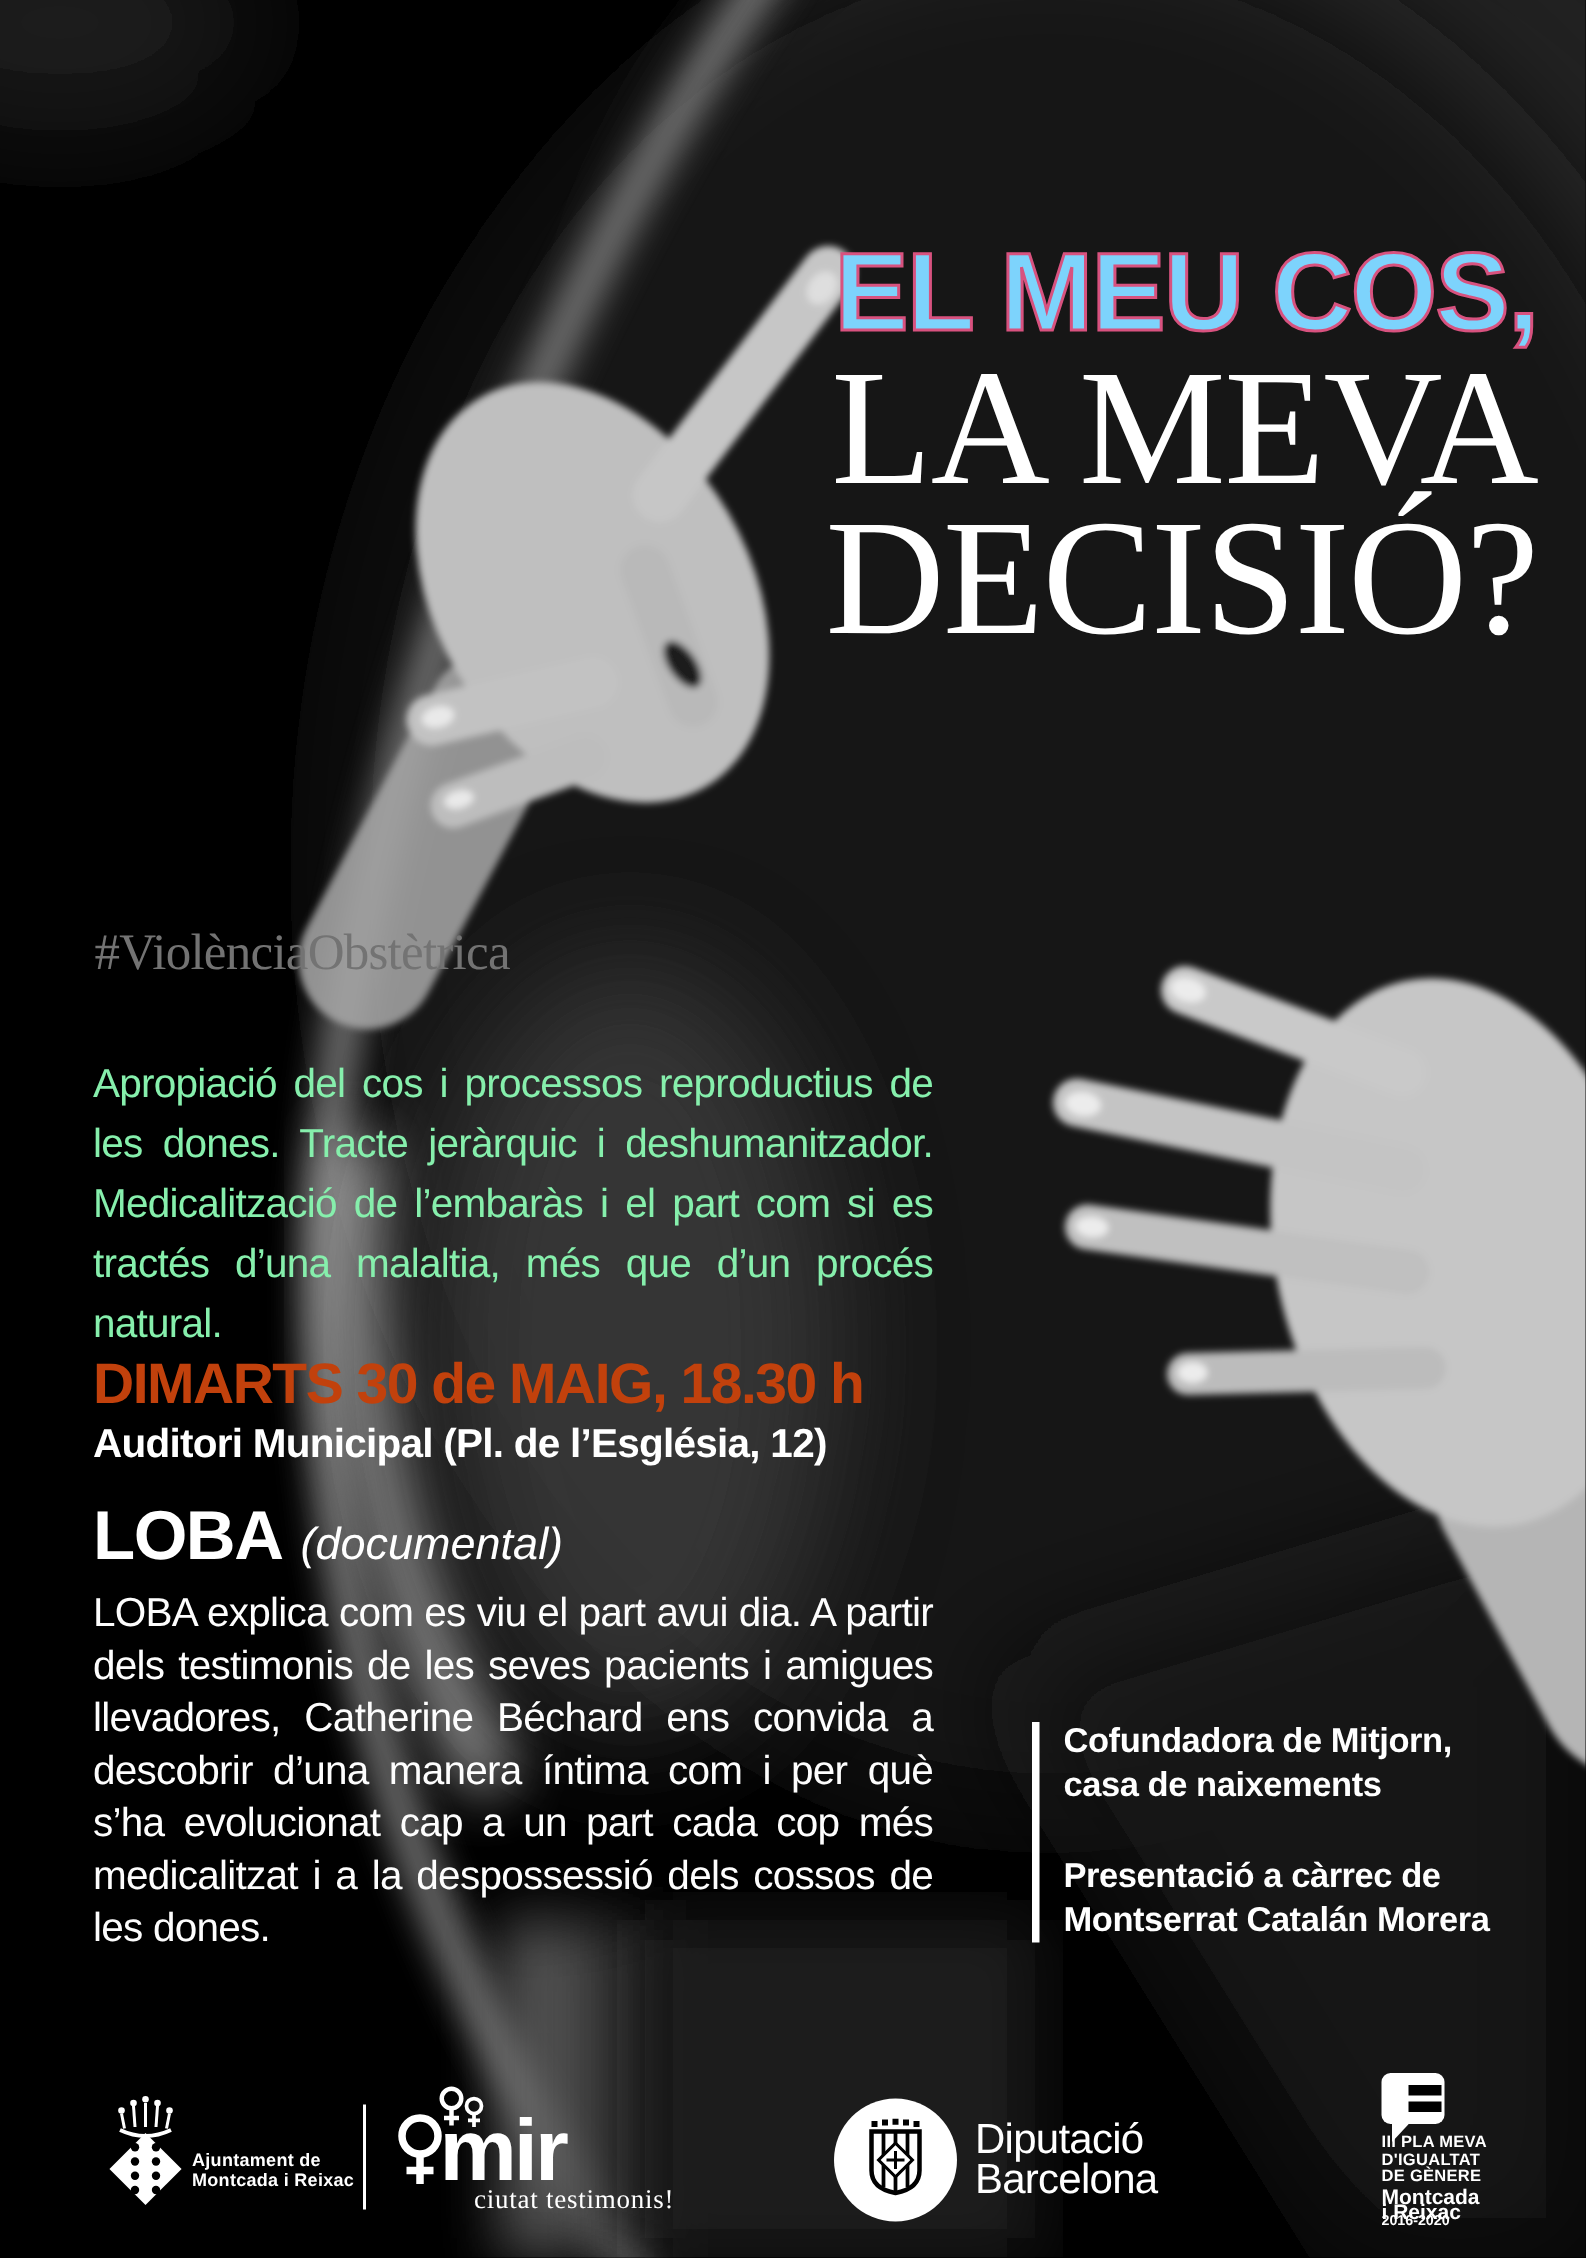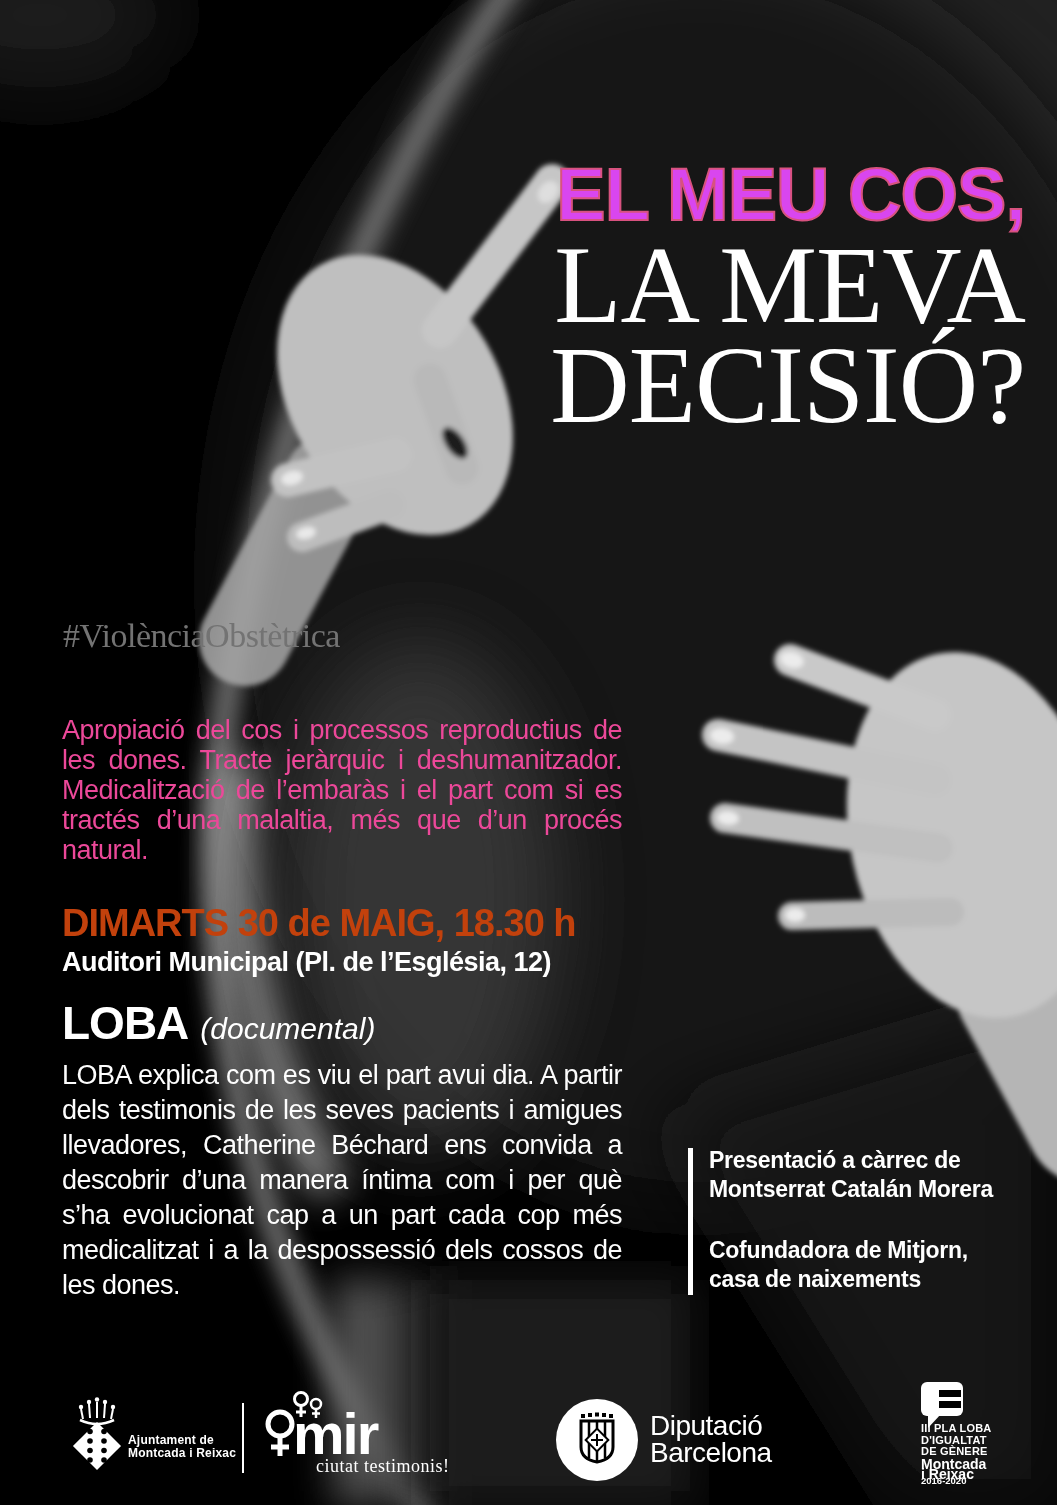--- a/index.html
+++ b/index.html
@@ -12,35 +12,35 @@
     color:#fff;
   }
   #bg{position:absolute;top:0;left:0;z-index:0;}
   .layer{position:absolute;z-index:2;}
 
   
   #title-block{top:155px;right:32px;width:620px;text-align:right;}
   #title-accent{
     font-family:"Liberation Sans",sans-serif;
     font-weight:700;font-size:74px;line-height:80px;
-    letter-spacing:-1px;color:#d946ef;
+    letter-spacing:-1px;color:#7dd3fc;
     -webkit-text-stroke:2px #d8527f;
   }
   .title-serif{
     font-family:"Liberation Serif",serif;
     font-weight:400;font-size:110px;line-height:100px;
     letter-spacing:-1px;color:#fff;white-space:nowrap;
   }
 
   
   #hashtag{top:617px;left:63px;font-family:"Liberation Serif",serif;font-size:34px;letter-spacing:-0.5px;color:#737373;}
   #intro-paragraph{
     top:702px;left:62px;width:560px;
-    font-size:27px;line-height:30px;letter-spacing:-0.5px;
-    text-align:justify;color:#ec4899;margin-top:13px;
+    font-size:27px;line-height:40px;letter-spacing:-0.5px;
+    text-align:justify;color:#86efac;
   }
 
   
   #event-datetime{top:903px;left:62px;font-size:38px;line-height:40px;font-weight:700;letter-spacing:-1px;color:#c2410c;white-space:nowrap;}
   #event-venue{top:947px;left:62px;font-size:27px;line-height:30px;font-weight:700;letter-spacing:-0.5px;}
 
   
   #film-heading{top:999px;left:62px;font-size:46px;line-height:48px;font-weight:700;letter-spacing:-1px;}
   #film-format{font-family:"Liberation Sans",sans-serif;font-weight:400;font-style:italic;font-size:30px;letter-spacing:0;margin-left:12px;}
   #film-synopsis{
@@ -140,26 +140,26 @@
 <div class="layer" id="event-venue">Auditori Municipal (Pl. de l’Església, 12)</div>
 
 <div class="layer" id="film-heading">
   <span>LOBA</span><span id="film-format">(documental)</span>
 </div>
 <div class="layer" id="film-synopsis">LOBA explica com es viu el part avui dia. A partir dels testimonis de les seves pacients i amigues llevadores, Catherine Béchard ens convida a descobrir d’una manera íntima com i per què s’ha evolucionat cap a un part cada cop més medicalitzat i a la despossessió dels cossos de les dones.</div>
 
 <div class="layer" id="presenter-bar"></div>
 <div class="layer" id="presenter-block">
   <p>
+    <span>Cofundadora de Mitjorn,</span><br>
+    <span>casa de naixements</span>
+  </p>
+  <p>
     <span>Presentació a càrrec de</span><br>
     <span>Montserrat Catalán Morera</span>
-  </p>
-  <p>
-    <span>Cofundadora de Mitjorn,</span><br>
-    <span>casa de naixements</span>
   </p>
 </div>
 
 <svg class="layer" style="top:0;left:0;z-index:3;" width="1057" height="1505" viewBox="0 0 1057 1505">
 
   <g>
     <path d="M 80,1420 Q 97,1428 114,1420" stroke="#fff" stroke-width="2.5" fill="none"></path>
     <line x1="81" y1="1409" x2="83" y2="1419" stroke="#fff" stroke-width="2"></line>
     <line x1="89" y1="1404" x2="90" y2="1418" stroke="#fff" stroke-width="2"></line>
     <line x1="97" y1="1402" x2="97" y2="1418" stroke="#fff" stroke-width="2"></line>
@@ -224,21 +224,21 @@
   <span>Montcada i Reixac</span>
 </div>
 <div id="footer-divider"></div>
 <div class="footer-text layer" id="mir-wordmark">mir</div>
 <div class="footer-text layer" id="mir-tagline">ciutat testimonis!</div>
 <div class="footer-text layer" id="diputacio-label">
   <span>Diputació</span><br>
   <span>Barcelona</span>
 </div>
 <div class="footer-text layer" id="pla-label-main">
-  <span>III PLA LOBA</span><br>
+  <span>III PLA MEVA</span><br>
   <span>D'IGUALTAT</span><br>
   <span>DE GÈNERE</span>
 </div>
 <div class="footer-text layer" id="pla-label-sub">
   <span>Montcada</span><br>
   <span>i Reixac</span>
 </div>
 <div class="footer-text layer" id="pla-label-years">2016-2020</div>
 
 </body></html>

